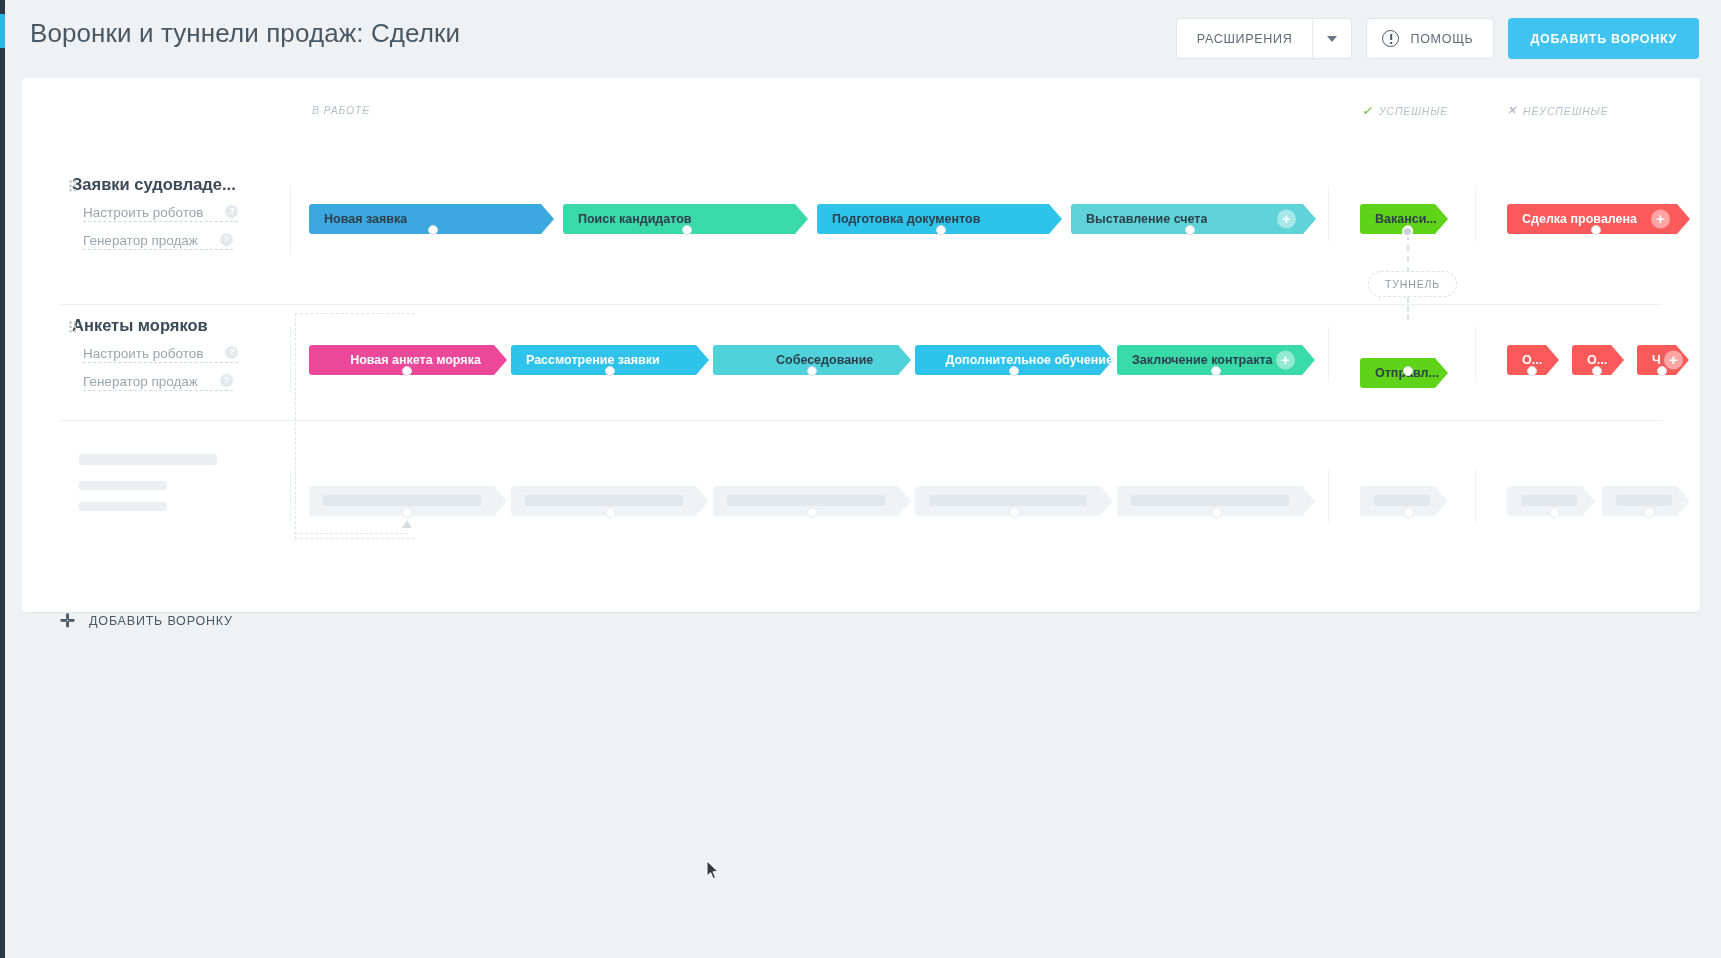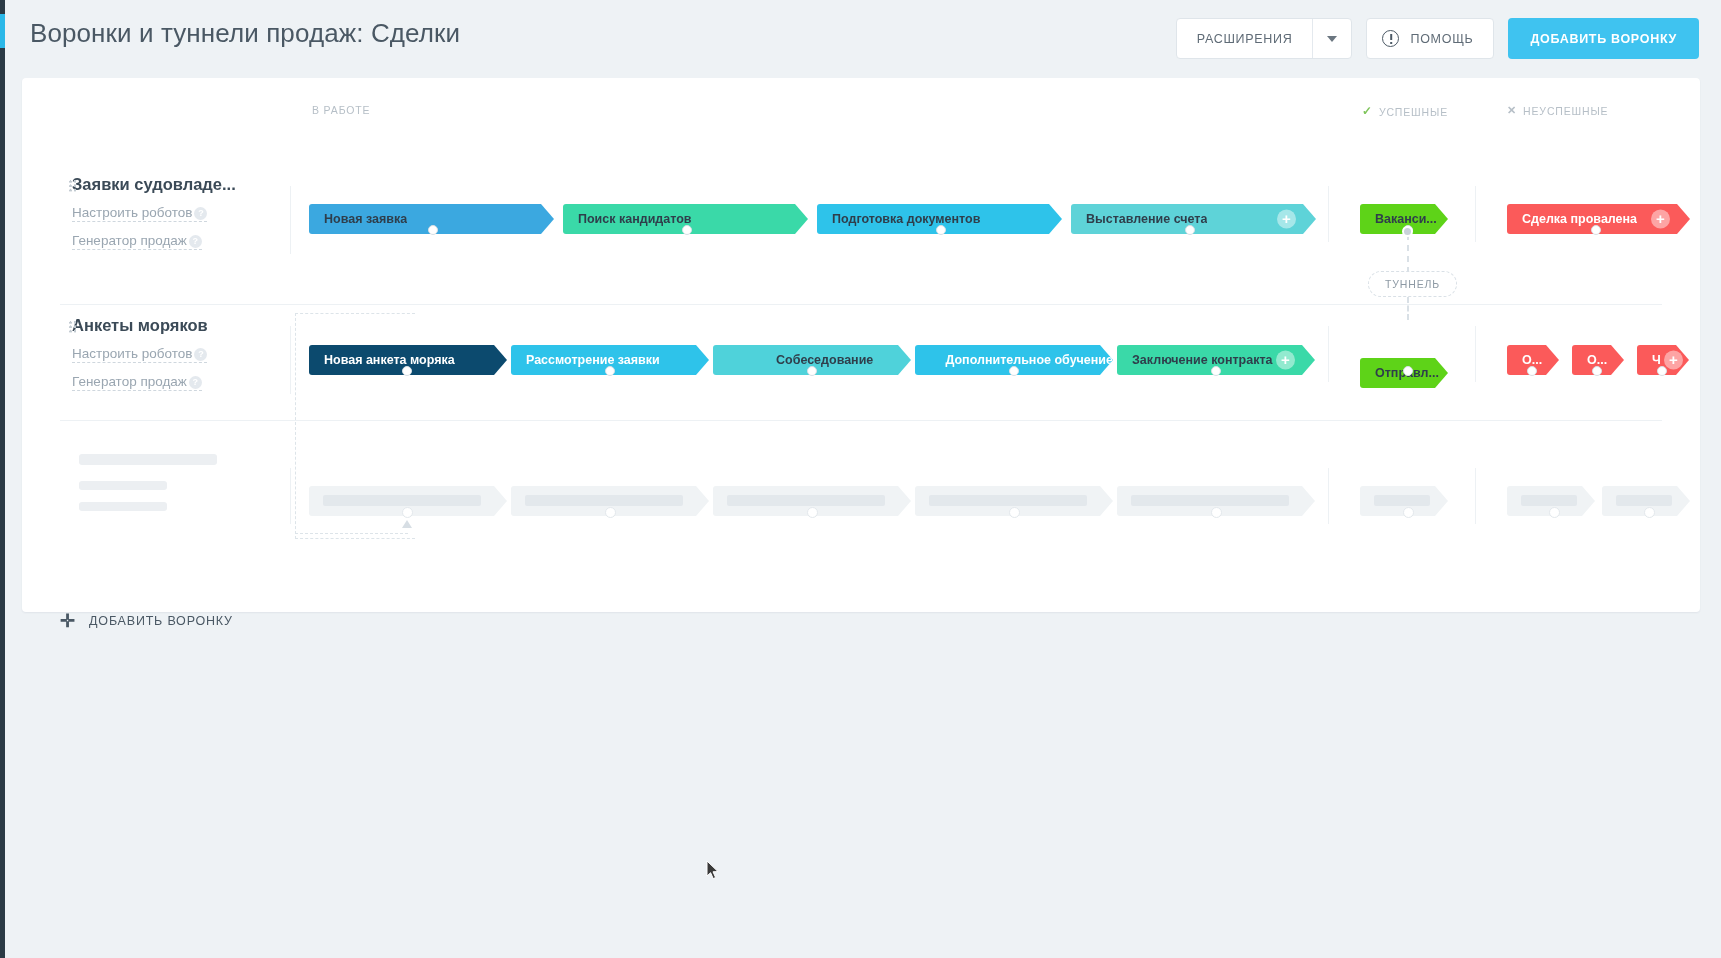--- a/index.html
+++ b/index.html
@@ -57,21 +57,21 @@
   
   .card {
     position:absolute; left:22px; top:78px; width:1678px; height:534px;
     background:#fff; border-radius:4px; box-shadow:0 1px 2px rgba(40,60,80,.07);
   }
 
   
   .col-labels { position:absolute; left:0; top:26px; width:100%; height:18px; }
   .col-lab {
     position:absolute; top:0; font-size:10.5px; letter-spacing:.85px; color:#b6bfc7;
-    display:flex; align-items:flex-end; gap:6px; white-space:nowrap;
+    display:flex; align-items:center; gap:6px; white-space:nowrap;font-style:italic;
   }
   .tick { color:#7ec45a; font-size:12px; font-weight:700; }
   .xmark { color:#b6bfc7; font-size:11px; font-weight:700; }
 
   
   .frow { position:absolute; left:0; width:100%; }
   .frow .sep { position:absolute; left:38px; right:38px; top:0; height:1px; background:#edf1f4; }
 
   .flabel { position:absolute; left:50px; width:220px; }
   .grip {
@@ -79,22 +79,22 @@
     background-image:
       radial-gradient(circle at 1.5px 1.5px, #c2cad1 1.2px, transparent 1.4px),
       radial-gradient(circle at 6px 1.5px, #c2cad1 1.2px, transparent 1.4px);
     background-size:7px 4.4px;
   }
   .fname {
     font-size:16.5px; color:#3b4a57; font-weight:700; white-space:nowrap;
     overflow:hidden; text-overflow:ellipsis; max-width:200px;
   }
   .flink {
-    margin-top:11px; font-size:13.5px; color:#9aa6b1; display:flex; align-items:flex-end; gap:2px;
-    border-bottom:1px dashed #cfd7de; width:fit-content; padding-bottom:1px; cursor:pointer;
+    margin-top:11px; font-size:13.5px; color:#9aa6b1; display:flex; align-items:flex-start; gap:22px;
+    border-bottom:1px dashed #cfd7de; width:fit-content; padding-bottom:1px; cursor:pointer;margin-left:11px;
   }
   .qmark {
     width:13px; height:13px; border-radius:50%; background:#e4e9ee; color:#fff;
     font-size:9px; line-height:13px; text-align:center; font-weight:700; flex:none;
   }
   .vdiv { position:absolute; width:1px; background:#edf1f4; }
   .chip {
     position:absolute; height:30px; display:flex; align-items:center;
     color:#fff; font-size:12.5px; font-weight:700; white-space:nowrap;
     cursor:pointer; padding-left:15px;
@@ -273,21 +273,21 @@
       </div>
       <div class="flink">
         <span>Генератор продаж</span>
         <span class="qmark">?</span>
       </div>
     </div>
     <div class="vdiv" style="left:268px; top:248px; height:68px;"></div>
 
     <div class="dash-box" style="left:273px; top:235px; width:120px; height:226px;"></div>
 
-    <div class="chip" style="left:287px; top:267px; width:198px; background:#0c4a6e;">
+    <div class="chip" style="left:287px; top:267px; width:198px; background:#ec4899;justify-content:center;">
       <span class="txt">Новая анкета моряка</span>
     </div>
     <div class="knob" style="left:380px; top:288px;"></div>
 
     <div class="chip" style="left:489px; top:267px; width:198px; background:#2ec3ea;">
       <span class="txt">Рассмотрение заявки</span>
     </div>
     <div class="knob" style="left:583px; top:288px;"></div>
 
     <div class="chip" style="left:691px; top:267px; width:198px; background:#4fd2da;">

